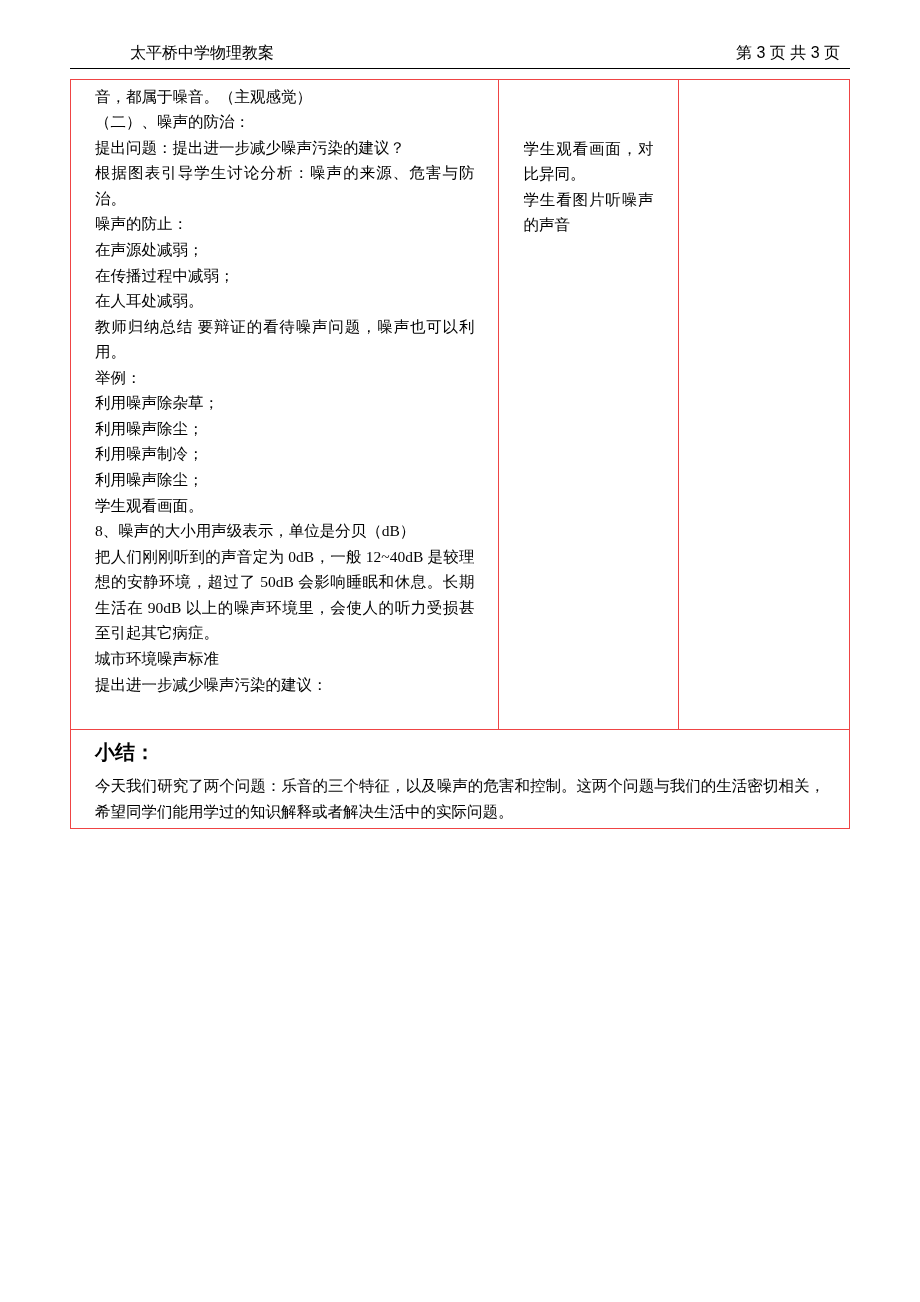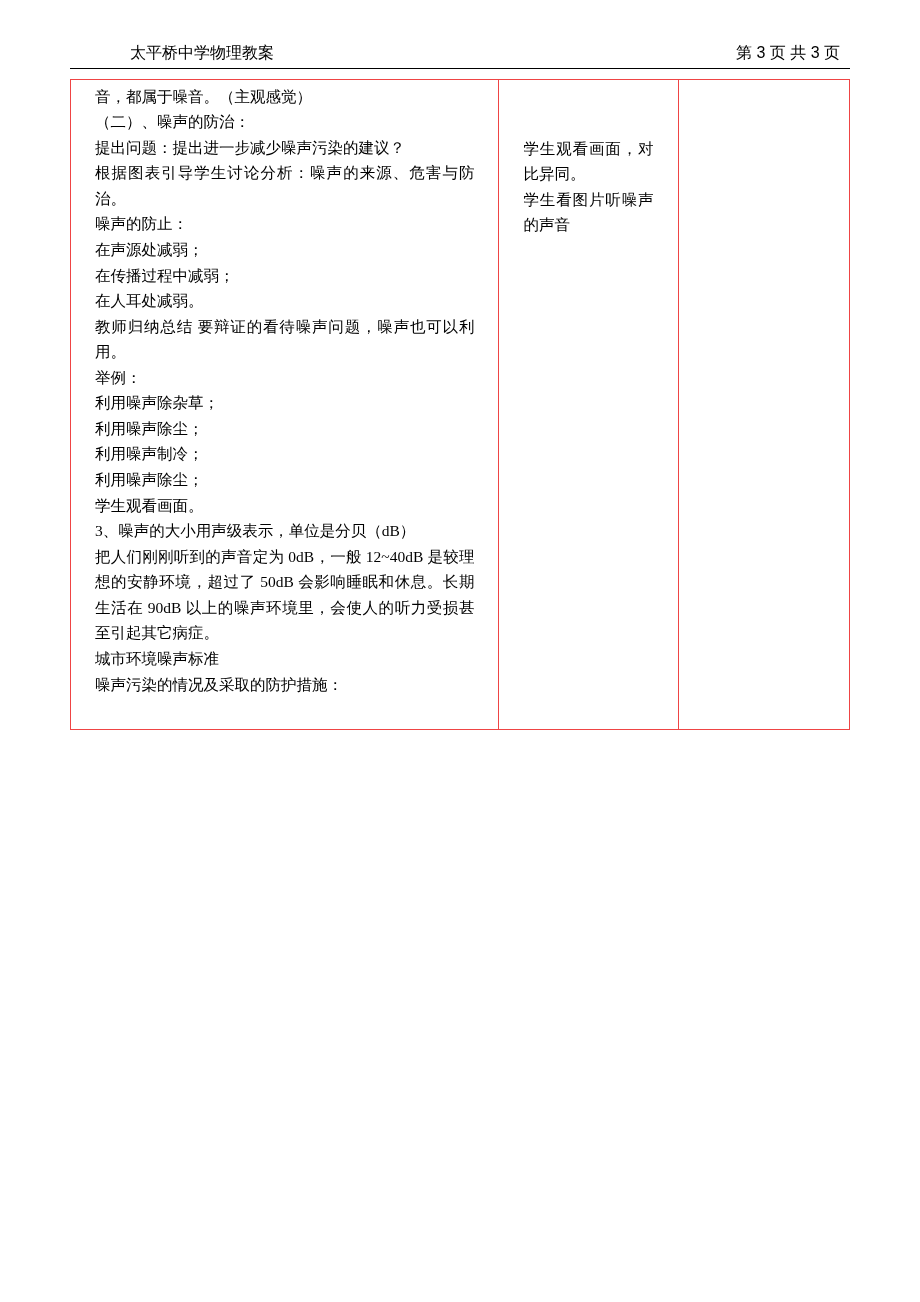--- a/index.html
+++ b/index.html
@@ -82,33 +82,39 @@
         <p class="line">在声源处减弱；</p>
         <p class="line">在传播过程中减弱；</p>
         <p class="line">在人耳处减弱。</p>
         <p class="line">教师归纳总结 要辩证的看待噪声问题，噪声也可以利用。</p>
         <p class="line">举例：</p>
         <p class="line">利用噪声除杂草；</p>
         <p class="line">利用噪声除尘；</p>
         <p class="line">利用噪声制冷；</p>
         <p class="line">利用噪声除尘；</p>
         <p class="line">学生观看画面。</p>
-        <p class="line">3、噪声的大小用声级表示，单位是分贝（dB）</p>
+        <p class="line">8、噪声的大小用声级表示，单位是分贝（dB）</p>
         <p class="line">把人们刚刚听到的声音定为 0dB，一般 12~40dB 是较理想的安静环境，超过了 50dB 会影响睡眠和休息。长期生活在 90dB 以上的噪声环境里，会使人的听力受损甚至引起其它病症。</p>
         <p class="line">城市环境噪声标准</p>
-        <p class="line">噪声污染的情况及采取的防护措施：</p>
+        <p class="line">提出进一步减少噪声污染的建议：</p>
         <div class="blank-pad"></div>
       </td>
       <td>
         <div style="height:52px"></div>
         <p class="line">学生观看画面，对比异同。</p>
         <p class="line">学生看图片听噪声的声音</p>
       </td>
       <td></td>
     </tr>
 
+    <tr>
+      <td colspan="3">
+        <div class="section-title">小结：</div>
+        <p class="line">今天我们研究了两个问题：乐音的三个特征，以及噪声的危害和控制。这两个问题与我们的生活密切相关，希望同学们能用学过的知识解释或者解决生活中的实际问题。</p>
+      </td>
+    </tr>
 
 
 
   </tbody>
     </table>
 
 </div>
 
 </body></html>

